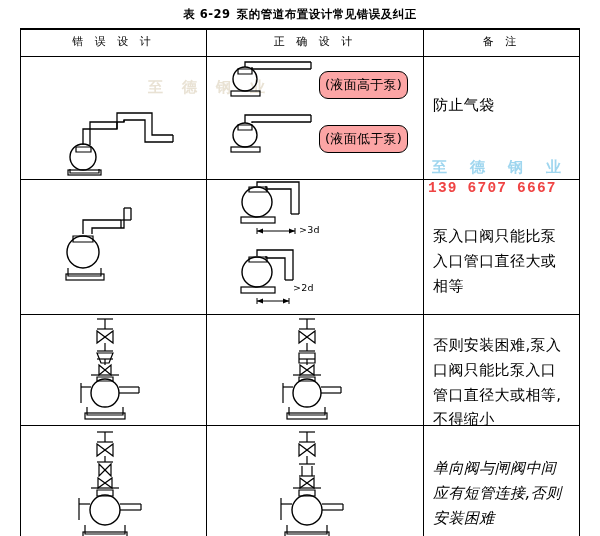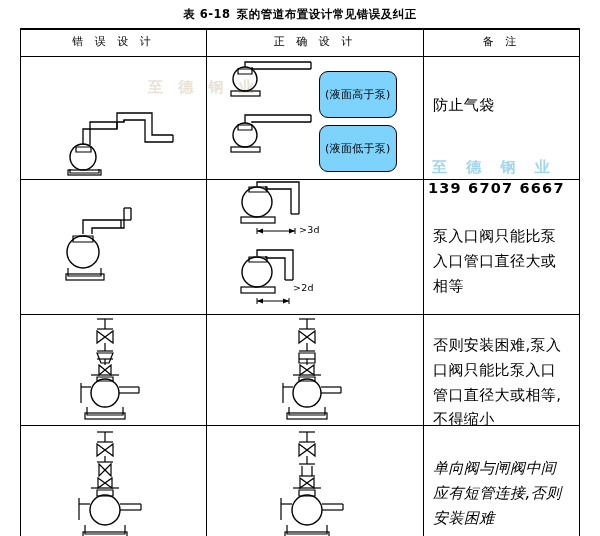--- a/index.html
+++ b/index.html
@@ -71,66 +71,67 @@
   }
   .note.centered {
     padding-top: 36px;
   }
   .fig {
     position: relative;
     width: 100%;
   }
   .lbl {
     position: absolute;
-    font-size: 11px;
+    font-size: 13px;
     white-space: nowrap;
     border: 1px solid #000;
     border-radius: 9px;
-    padding: 15px 5px;
-    background: #7dd3fc;
+    padding: 4px 5px;
+    background: #fca5a5;
     letter-spacing: 0.3px;
   }
   .dimlbl {
     position: absolute;
     font-size: 9.5px;
     white-space: nowrap;
     letter-spacing: 0.3px;
   }
   .watermark {
     position: absolute;
     pointer-events: none;
     user-select: none;
+    font-family: Liberation Mono, monospace;
   }
   .wm-top {
     color: #9fd6ef;
     font-size: 15px;
     letter-spacing: 7px;
     font-weight: bold;
   }
   .wm-phone {
-    color: #000000;
+    color: #ef4444;
     font-size: 14.5px;
     letter-spacing: 1.2px;
     font-weight: bold;
   }
   .wm-faint {
     color: #e9e2d4;
     font-size: 15px;
     letter-spacing: 5px;
     font-weight: bold;
   }
   svg { display: block; }
 </style>
 </head>
 <body>
 
 <div class="page">
 
   <div class="caption">
-    <span class="num">表 6-18</span><span>泵的管道布置设计常见错误及纠正</span>
+    <span class="num">表 6-29</span><span>泵的管道布置设计常见错误及纠正</span>
   </div>
 
   <div class="watermark wm-faint" style="left:148px; top:78px;">至 德 钢 业</div>
 
   <table class="main">
     <thead>
       <tr>
         <th class="col-a">错 误 设 计</th>
         <th class="col-b">正 确 设 计</th>
         <th class="col-c">备      注</th>

